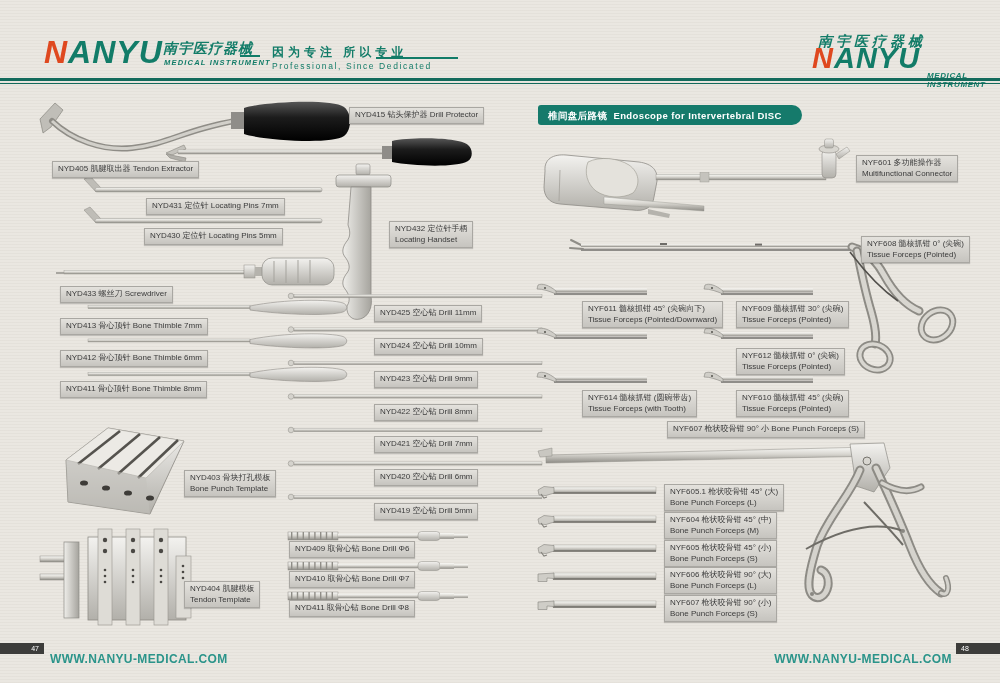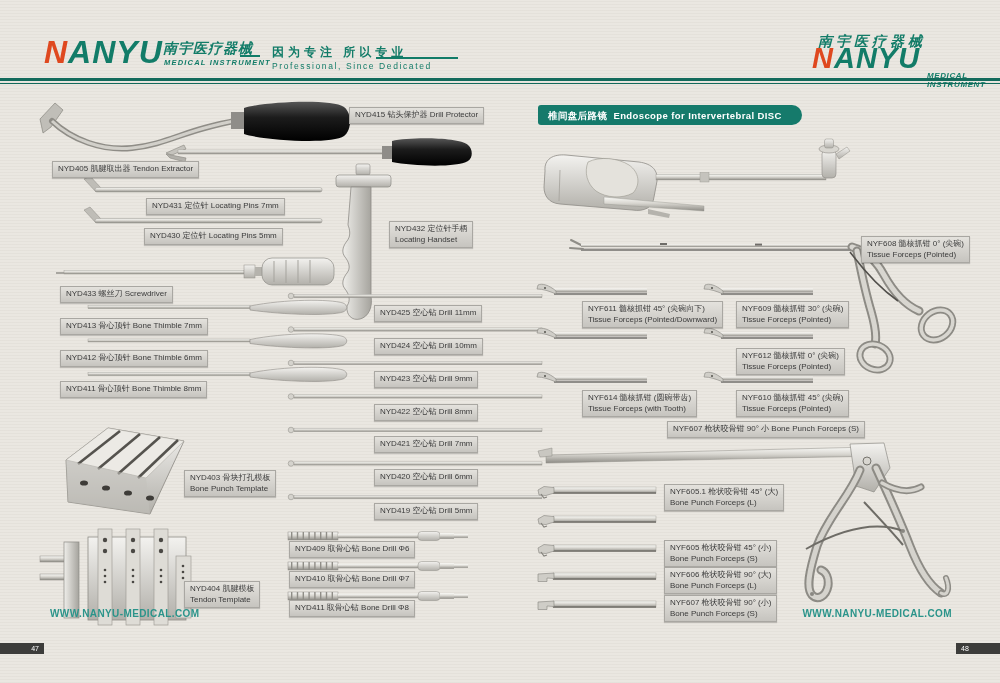--- a/index.html
+++ b/index.html
@@ -40,21 +40,21 @@
     color:#3b3b3b;font-size:8px;line-height:10.5px;padding:2px 5px;white-space:nowrap;
     box-shadow:0 1px 1px rgba(0,0,0,0.18);}
   .lbl span{display:block;}
   .lbl.c{text-align:left;}
 
   
   .pagebar{position:absolute;top:643px;width:44px;height:11px;background:#3c3c3a;color:#fff;
     font-size:7px;line-height:11px;}
   .pagebar.l{left:0;text-align:right;padding-right:5px;box-sizing:border-box;}
   .pagebar.r{left:956px;text-align:left;padding-left:5px;box-sizing:border-box;}
-  .site{position:absolute;top:608px;color:#2b948a;font-weight:bold;font-size:10px;letter-spacing:0.4px;line-height:11px;}
+  .site{position:absolute;top:654px;color:#2b948a;font-weight:bold;font-size:12px;letter-spacing:0.4px;line-height:11px;}
   .site.l{left:50px;}
   .site.r{right:48px;}
 </style>
 </head>
 <body>
 
 <div id="page">
 
   <svg class="art" viewBox="0 0 1000 683" aria-hidden="true">
     <defs>
@@ -440,20 +440,24 @@
   <div class="lbl c" style="left:289px;top:541px">
       <span>NYD409 取骨心钻 Bone Drill  Φ6</span>
     </div>
   <div class="lbl c" style="left:289px;top:571px">
       <span>NYD410 取骨心钻 Bone Drill  Φ7</span>
     </div>
   <div class="lbl c" style="left:289px;top:600px">
       <span>NYD411 取骨心钻 Bone Drill  Φ8</span>
     </div>
 
+  <div class="lbl" style="left:856px;top:155px">
+      <span>NYF601 多功能操作器</span>
+      <span>Multifunctional Connector</span>
+    </div>
   <div class="lbl" style="left:861px;top:236px">
       <span>NYF608 髓核抓钳 0° (尖碗)</span>
       <span>Tissue Forceps (Pointed)</span>
     </div>
   <div class="lbl" style="left:582px;top:301px">
       <span>NYF611 髓核抓钳 45° (尖碗向下)</span>
       <span>Tissue Forceps (Pointed/Downward)</span>
     </div>
   <div class="lbl" style="left:736px;top:301px">
       <span>NYF609 髓核抓钳 30° (尖碗)</span>
@@ -470,20 +474,24 @@
   <div class="lbl" style="left:736px;top:390px">
       <span>NYF610 髓核抓钳 45° (尖碗)</span>
       <span>Tissue Forceps (Pointed)</span>
     </div>
   <div class="lbl c" style="left:667px;top:421px">
       <span>NYF607 枪状咬骨钳 90°  小  Bone Punch Forceps (S)</span>
     </div>
   <div class="lbl" style="left:664px;top:484px">
       <span>NYF605.1 枪状咬骨钳 45° (大)</span>
       <span>Bone Punch Forceps (L)</span>
+    </div>
+  <div class="lbl" style="left:664px;top:512px">
+      <span>NYF604 枪状咬骨钳 45° (中)</span>
+      <span>Bone Punch Forceps (M)</span>
     </div>
   <div class="lbl" style="left:664px;top:540px">
       <span>NYF605 枪状咬骨钳 45° (小)</span>
       <span>Bone Punch Forceps (S)</span>
     </div>
   <div class="lbl" style="left:664px;top:567px">
       <span>NYF606 枪状咬骨钳 90° (大)</span>
       <span>Bone Punch Forceps (L)</span>
     </div>
   <div class="lbl" style="left:664px;top:595px">

